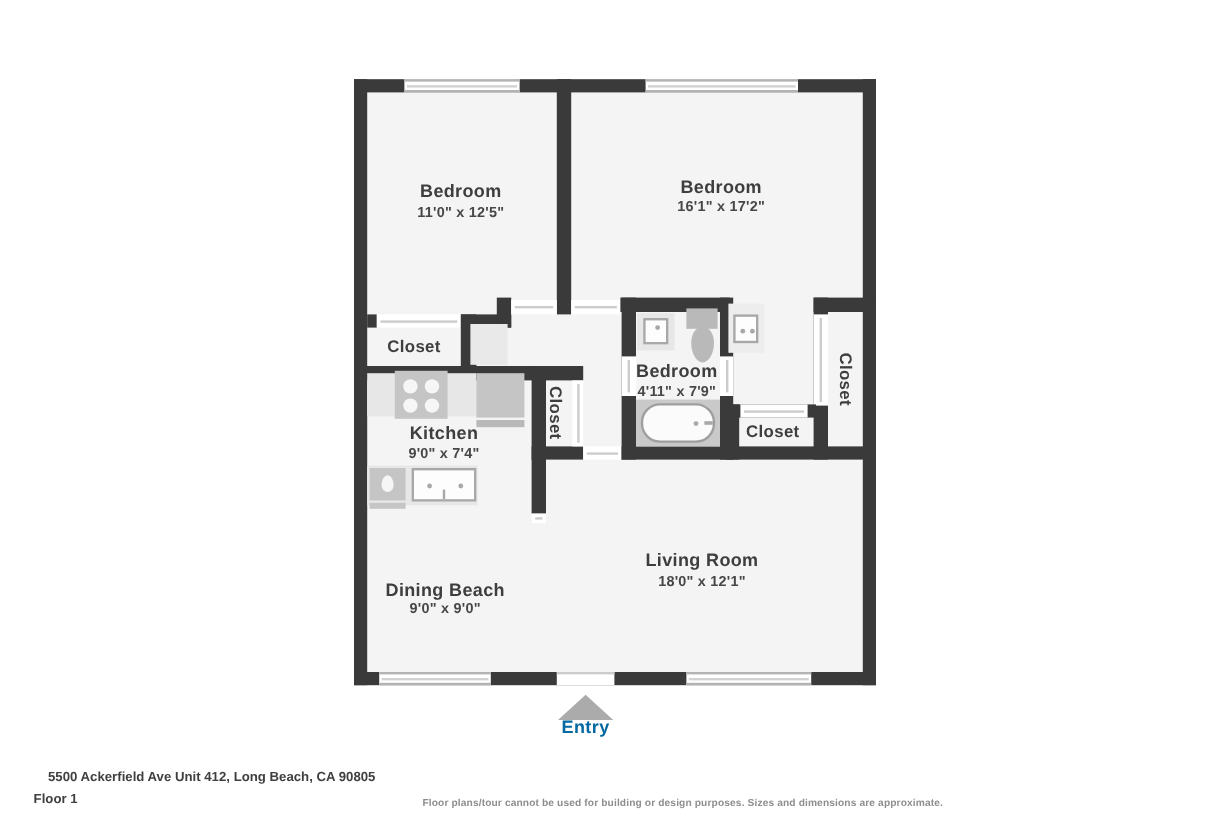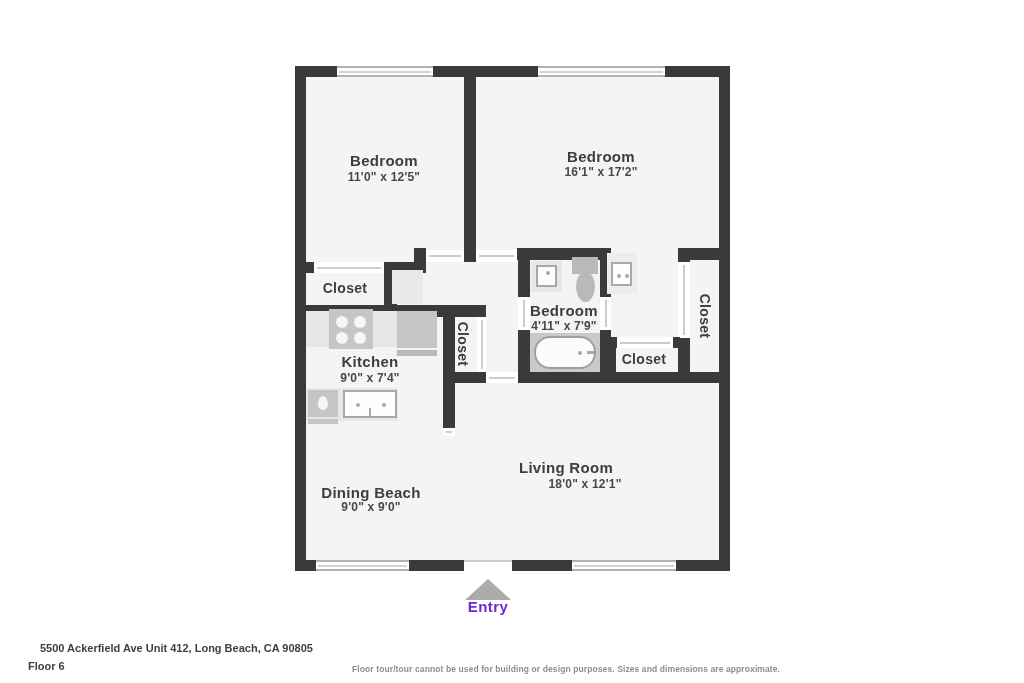--- a/index.html
+++ b/index.html
@@ -31,21 +31,21 @@
   .rname{position:absolute;transform:translate(-50%,-50%);font-weight:700;font-size:15px;
          color:#3e3e3e;letter-spacing:.3px;white-space:nowrap;}
   .rdims{position:absolute;transform:translate(-50%,-50%);font-weight:700;font-size:12px;
          color:#474747;letter-spacing:.2px;white-space:nowrap;}
   .cname{position:absolute;transform:translate(-50%,-50%);font-weight:700;font-size:14px;
          color:#3e3e3e;letter-spacing:.3px;white-space:nowrap;}
   .cvert{position:absolute;transform:translate(-50%,-50%) rotate(90deg);font-weight:700;font-size:14px;
          color:#3e3e3e;letter-spacing:.3px;white-space:nowrap;}
   .entry-arrow{position:absolute;width:0;height:0;border-left:23px solid transparent;
          border-right:23px solid transparent;border-bottom:21px solid #ababab;}
-  .entry-label{position:absolute;transform:translateX(-50%);font-weight:700;font-size:15px;color:#6d28d9;letter-spacing:.4px;}
+  .entry-label{position:absolute;transform:translateX(-50%);font-weight:700;font-size:15px;color:#0369a1;letter-spacing:.4px;}
   .addr{position:absolute;font-weight:700;font-size:11px;color:#3f3f3f;padding-left:12px;}
   .floorno{position:absolute;font-weight:600;font-size:11px;color:#3f3f3f;}
   .disclaimer{position:absolute;font-weight:700;font-size:8.5px;color:#8e8e8e;letter-spacing:.1px;}
 </style>
 </head>
 <body>
 
 <div class="floor" style="left:295px;top:66px;width:435px;height:505px;"></div>
 
 <div class="wall" style="left:295px;top:66px;width:435px;height:11px;"></div>
@@ -153,24 +153,24 @@
 
 <div class="cvert" style="left:463px;top:344px;">Closet</div>
 
 <div class="rname" style="left:564px;top:310px;">Bedroom</div>
 <div class="rdims" style="left:564px;top:326px;">4'11" x 7'9"</div>
 
 <div class="cname" style="left:644px;top:359px;">Closet</div>
 
 <div class="cvert" style="left:705px;top:316px;">Closet</div>
 
-<div class="rname" style="left:566px;top:467px;">Living Room</div>
+<div class="rname" style="left:585px;top:467px;">Living Room</div>
 <div class="rdims" style="left:585px;top:484px;">18'0" x 12'1"</div>
 
 <div class="rname" style="left:371px;top:492px;">Dining Beach</div>
 <div class="rdims" style="left:371px;top:507px;">9'0" x 9'0"</div>
 
 <div class="entry-arrow" style="left:465px;top:579px;"></div>
 <div class="entry-label" style="left:488px;top:598px;">Entry</div>
 
 <div class="addr" style="left:28px;top:642px;">5500 Ackerfield Ave Unit 412, Long Beach, CA 90805</div>
-<div class="floorno" style="left:28px;top:660px;">Floor 6</div>
-<div class="disclaimer" style="left:352px;top:664px;">Floor tour/tour cannot be used for building or design purposes. Sizes and dimensions are approximate.</div>
+<div class="floorno" style="left:28px;top:660px;">Floor 1</div>
+<div class="disclaimer" style="left:352px;top:664px;">Floor plans/tour cannot be used for building or design purposes. Sizes and dimensions are approximate.</div>
 
 </body></html>

